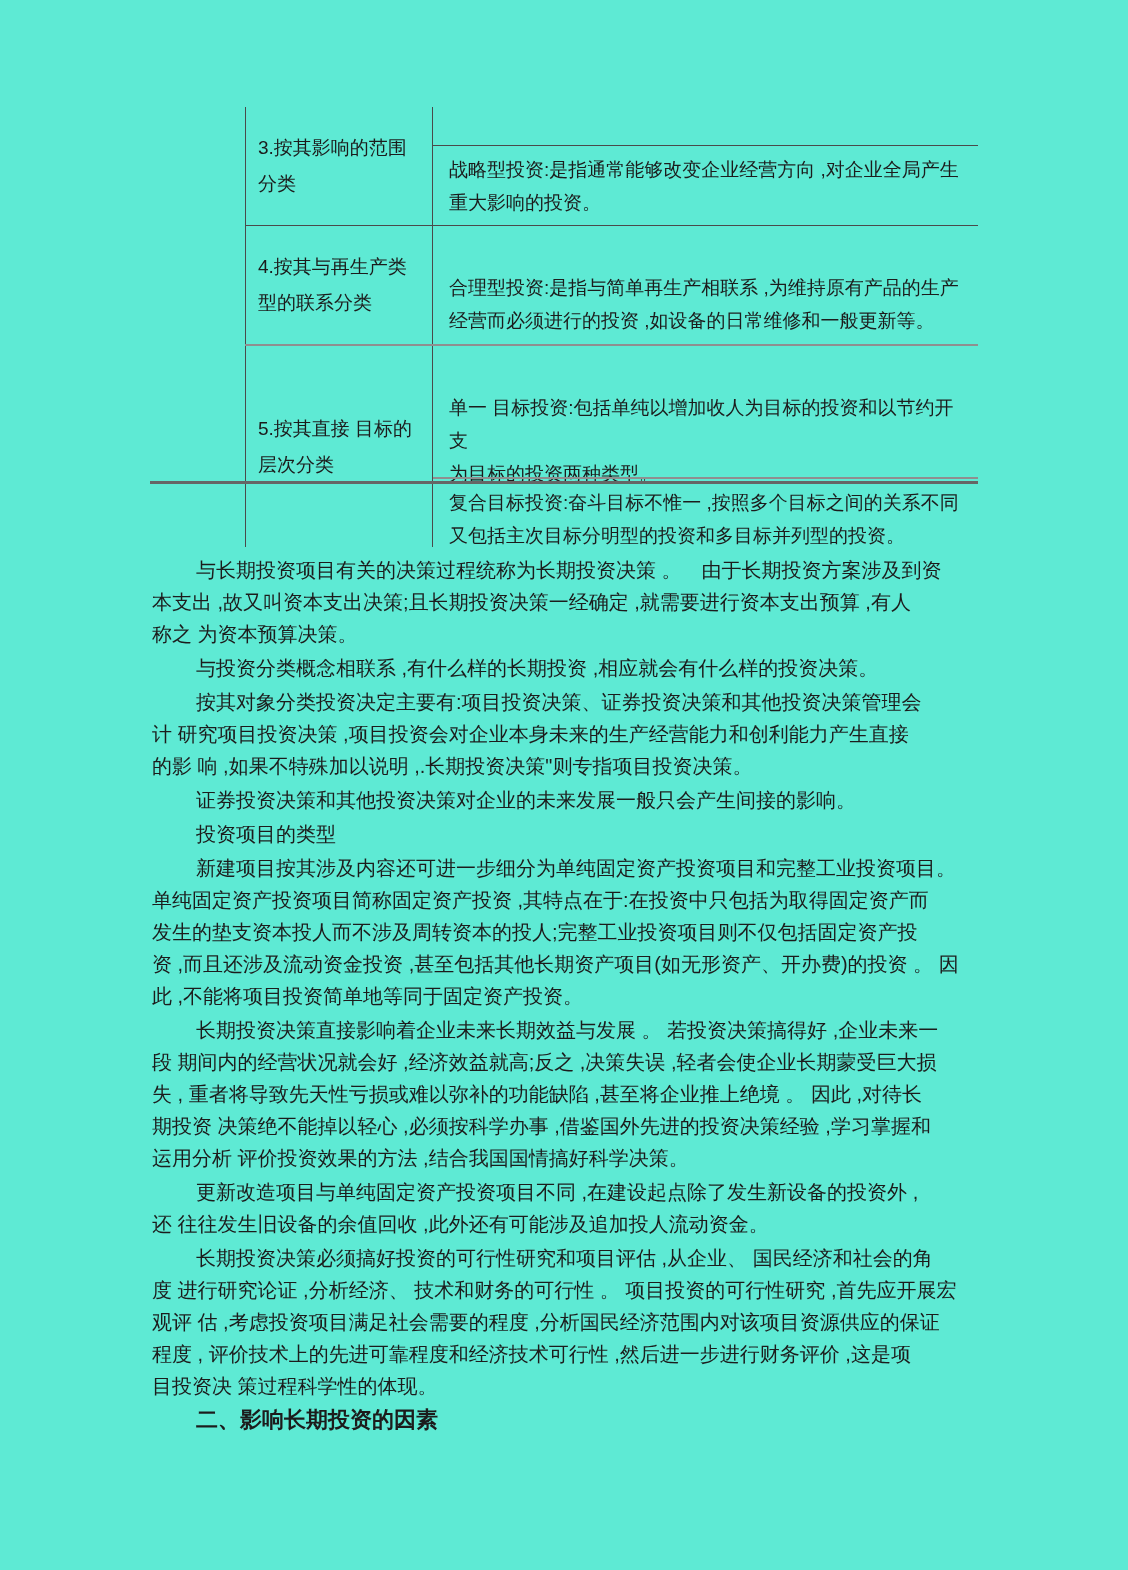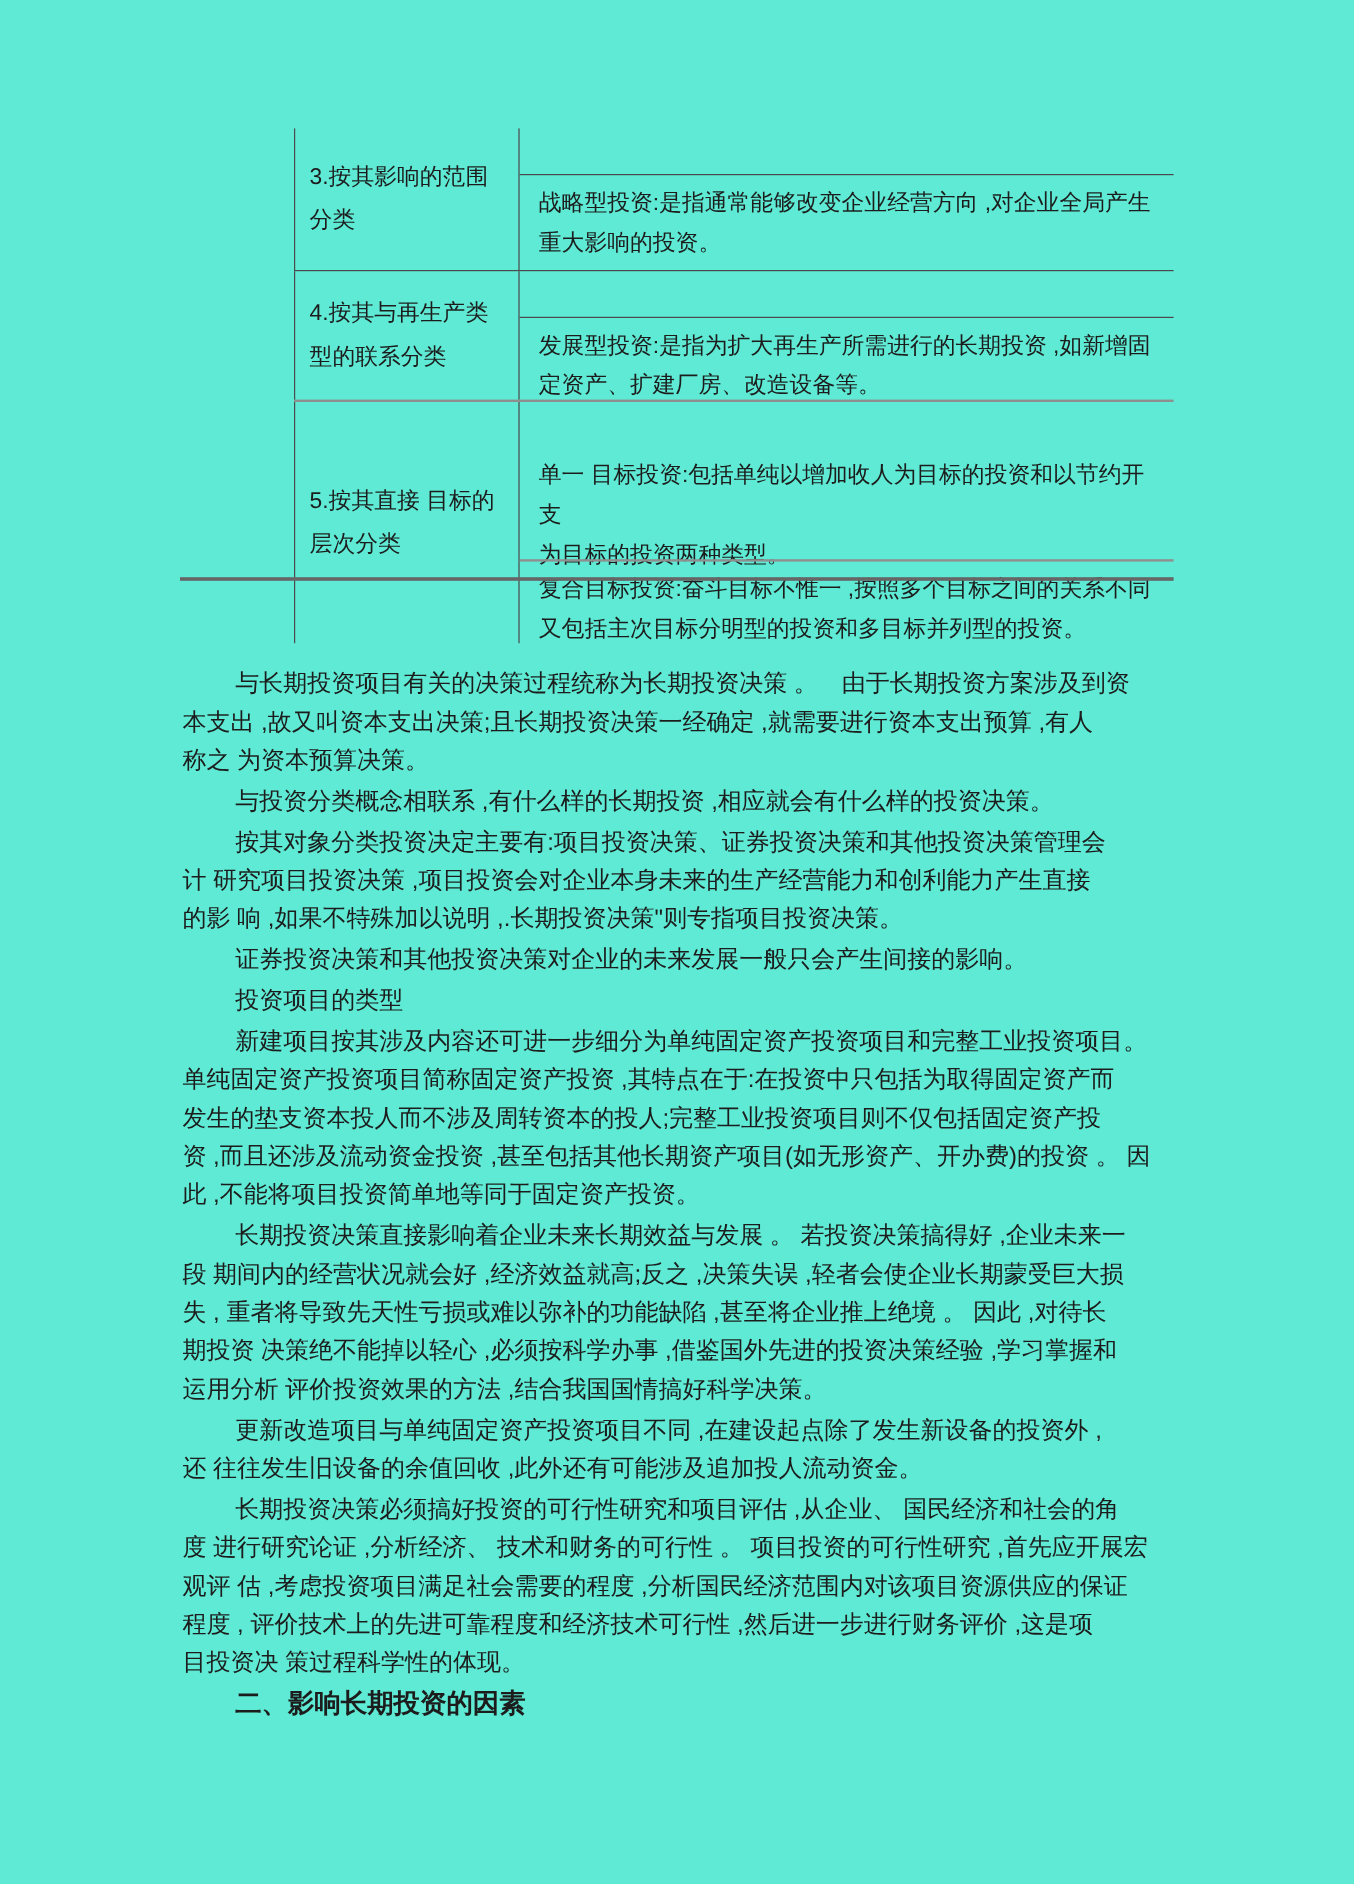--- a/index.html
+++ b/index.html
@@ -96,22 +96,22 @@
       <div class="tcells">
         <div class="tcell topline" style="height:80px">战略型投资:是指通常能够改变企业经营方向 ,对企业全局产生
 重大影响的投资。</div>
       </div>
     </div>
 
     <div class="trow rb">
       <div class="tlabel">4.按其与再生产类
 型的联系分类</div>
       <div class="tcells">
-        <div class="tcell subline" style="height:69px">发展型投资:是指为扩大再生产所需进行的长期投资 ,如新增固
-定资产、扩建厂房、改造设备等。</div>
+        <div class="tcell" style="height:80px">合理型投资:是指与简单再生产相联系 ,为维持原有产品的生产
+经营而必须进行的投资 ,如设备的日常维修和一般更新等。</div>
       </div>
     </div>
 
     <div class="trow rbg">
       <div class="tlabel">5.按其直接 目标的
 层次分类</div>
       <div class="tcells">
         <div class="tcell" style="height:93px">单一 目标投资:包括单纯以增加收人为目标的投资和以节约开支
 为目标的投资两种类型。</div>
         <div class="tcell sublineg" style="height:70px">复合目标投资:奋斗目标不惟一 ,按照多个目标之间的关系不同

